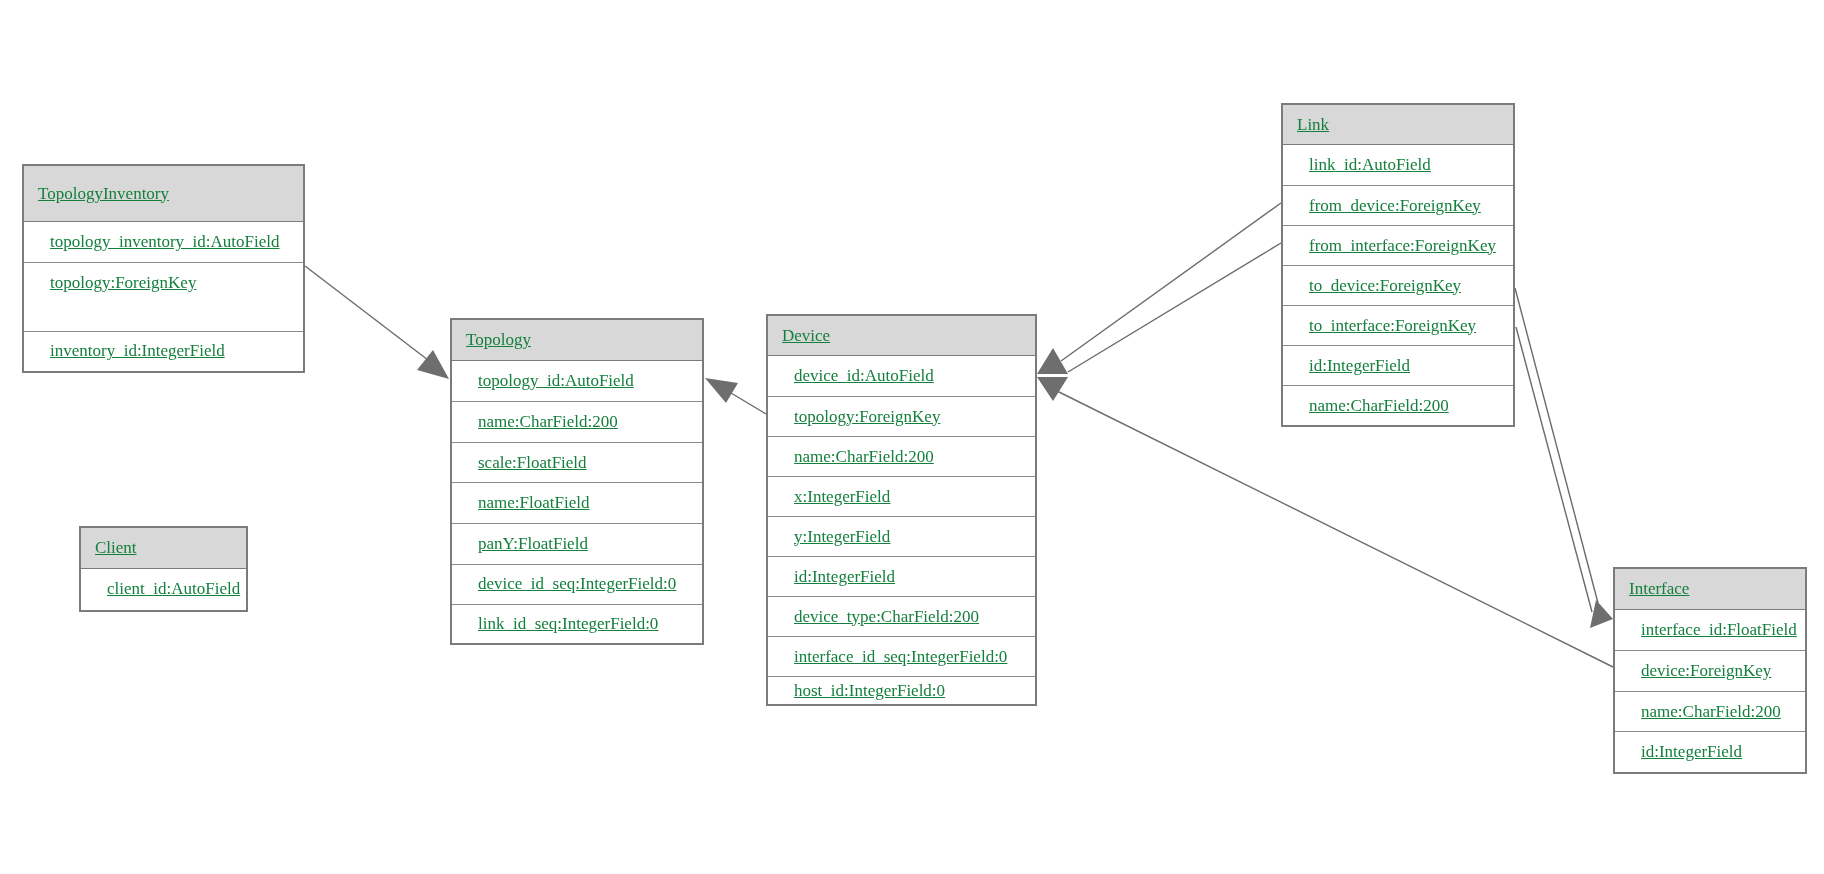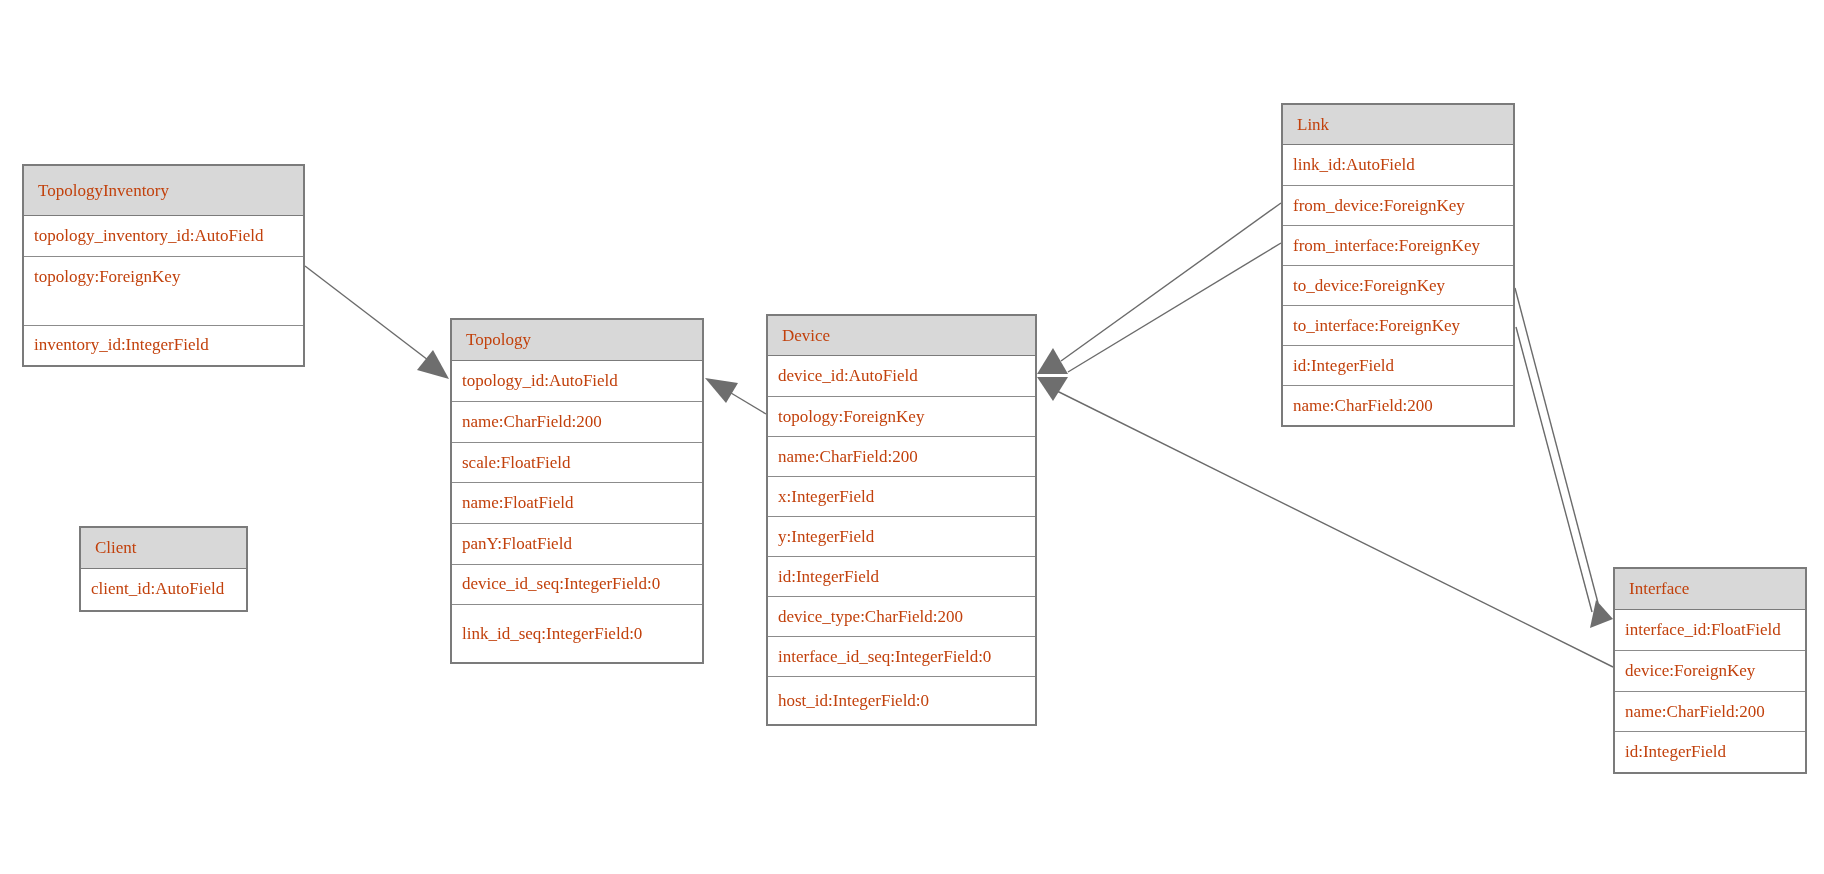--- a/index.html
+++ b/index.html
@@ -18,39 +18,40 @@
   #relations-svg {
     position: absolute;
     left: 0;
     top: 0;
   }
   .entity {
     position: absolute;
     box-sizing: border-box;
     background: #ffffff;
     border: 2px solid #7b7b7b;
-    color: #c2410c;
+    color: #15803d;
     font-size: 17px;
     white-space: nowrap;
+    text-decoration: underline;
   }
   .entity-header {
     box-sizing: border-box;
     background: #d8d8d8;
     border-bottom: 1.5px solid #7b7b7b;
     display: flex;
     align-items: center;
     padding-left: 14px;
     overflow: hidden;
   }
   .entity-row {
     box-sizing: border-box;
     background: #ffffff;
     display: flex;
     align-items: center;
-    padding-left: 10px;
+    padding-left: 26px;
     overflow: hidden;
   }
   .entity-row + .entity-row {
     border-top: 1.5px solid #8c8c8c;
   }
 </style>
 </head>
 <body>
 
 <div id="canvas" style="width: 1824px; height: 874px; background: rgb(255, 255, 255);">
@@ -76,50 +77,50 @@
       </g>
       <g>
         <line x1="1515" y1="288" x2="1598" y2="603" stroke="#6b6b6b" stroke-width="1.4"></line>
         <polygon points="1613,619 1596,600 1590,628" fill="#6e6e6e"></polygon>
       </g>
       <g>
         <line x1="1516" y1="327" x2="1592" y2="612" stroke="#6b6b6b" stroke-width="1.4"></line>
       </g>
     </svg>
     <div class="entity" style="left: 22px; top: 164px; width: 283px;">
-      <div class="entity-header" style="height: 50px; text-align: center;">TopologyInventory</div>
+      <div class="entity-header" style="height: 56px; text-align: center;">TopologyInventory</div>
       <div class="entity-row" style="height: 40.3px;">topology_inventory_id:AutoField</div>
       <div class="entity-row" style="height: 40.3px;">topology:ForeignKey</div>
       <div class="entity-row" style="height: 40.3px; margin-top: 28px;">inventory_id:IntegerField</div>
     </div>
     <div class="entity" style="left: 450px; top: 318px; width: 254px;">
       <div class="entity-header" style="height: 40.6px;">Topology</div>
       <div class="entity-row" style="height: 40.6px;">topology_id:AutoField</div>
       <div class="entity-row" style="height: 40.6px;">name:CharField:200</div>
       <div class="entity-row" style="height: 40.6px;">scale:FloatField</div>
       <div class="entity-row" style="height: 40.6px;">name:FloatField</div>
       <div class="entity-row" style="height: 40.6px;">panY:FloatField</div>
       <div class="entity-row" style="height: 40.6px;">device_id_seq:IntegerField:0</div>
-      <div class="entity-row" style="height: 58px;">link_id_seq:IntegerField:0</div>
+      <div class="entity-row" style="height: 39px;">link_id_seq:IntegerField:0</div>
     </div>
     <div class="entity" style="left: 79px; top: 526px; width: 169px;">
       <div class="entity-header" style="height: 40.5px;">Client</div>
       <div class="entity-row" style="height: 41px;">client_id:AutoField</div>
     </div>
     <div class="entity" style="left: 766px; top: 314px; width: 271px;">
       <div class="entity-header" style="height: 40px;">Device</div>
       <div class="entity-row" style="height: 40px; text-align: center;">device_id:AutoField</div>
       <div class="entity-row" style="height: 40px;">topology:ForeignKey</div>
       <div class="entity-row" style="height: 40px;">name:CharField:200</div>
       <div class="entity-row" style="height: 40px;">x:IntegerField</div>
       <div class="entity-row" style="height: 40px;">y:IntegerField</div>
       <div class="entity-row" style="height: 40px;">id:IntegerField</div>
       <div class="entity-row" style="height: 40px;">device_type:CharField:200</div>
       <div class="entity-row" style="height: 40px;">interface_id_seq:IntegerField:0</div>
-      <div class="entity-row" style="height: 48px;">host_id:IntegerField:0</div>
+      <div class="entity-row" style="height: 28px;">host_id:IntegerField:0</div>
     </div>
     <div class="entity" style="left: 1281px; top: 103px; width: 234px;">
       <div class="entity-header" style="height: 40px;">Link</div>
       <div class="entity-row" style="height: 40px;">link_id:AutoField</div>
       <div class="entity-row" style="height: 40px;">from_device:ForeignKey</div>
       <div class="entity-row" style="height: 40px;">from_interface:ForeignKey</div>
       <div class="entity-row" style="height: 40px;">to_device:ForeignKey</div>
       <div class="entity-row" style="height: 40px;">to_interface:ForeignKey</div>
       <div class="entity-row" style="height: 40px;">id:IntegerField</div>
       <div class="entity-row" style="height: 40px;">name:CharField:200</div>

